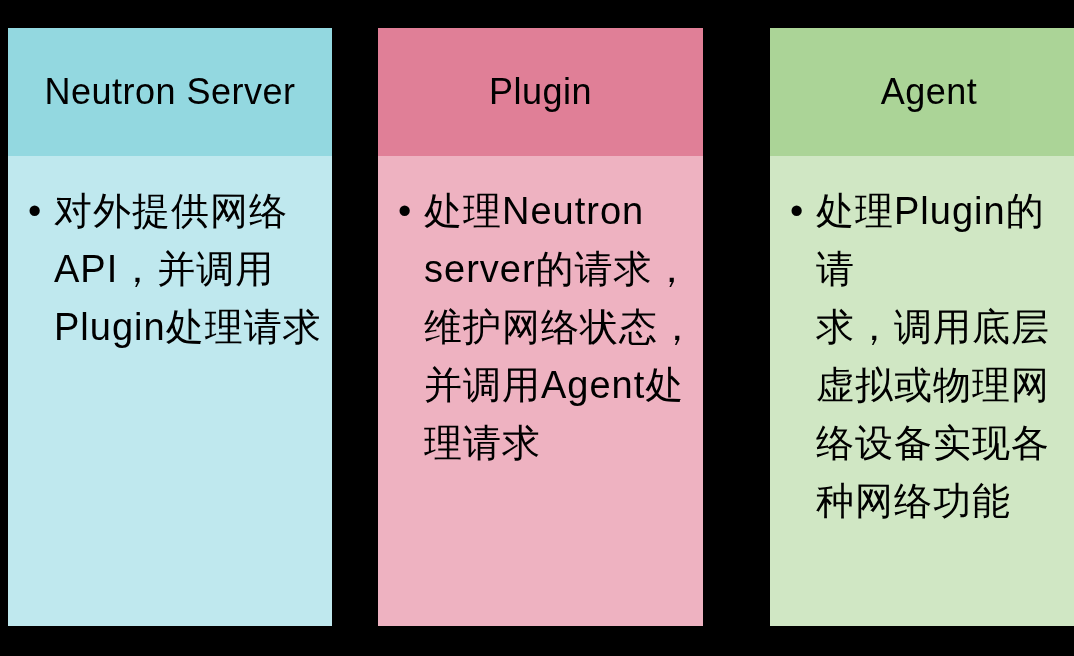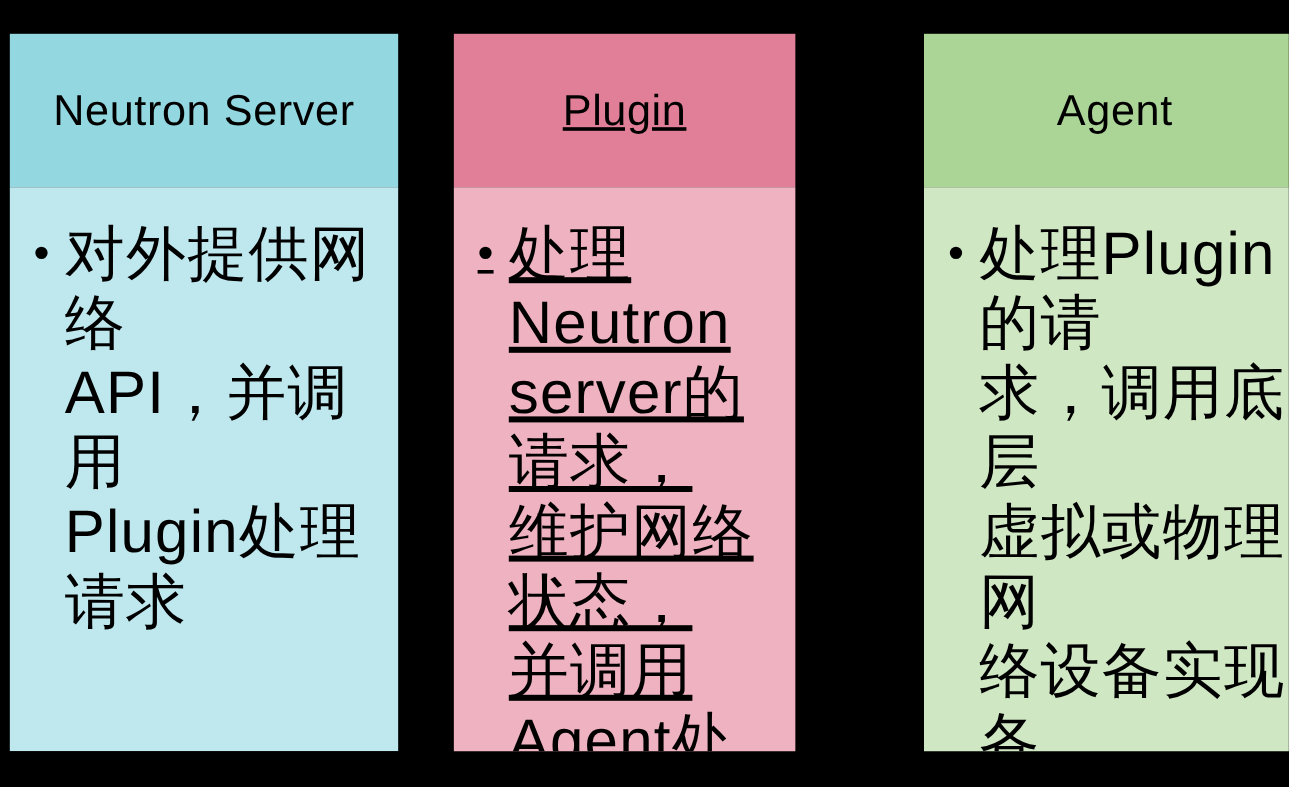--- a/index.html
+++ b/index.html
@@ -21,21 +21,21 @@
   }
   .card {
     position: absolute;
     top: 28px;
     height: 598px;
     display: flex;
     flex-direction: column;
     overflow: hidden;
   }
   .card-neutron { left: 8px;   width: 324px; }
-  .card-plugin  { left: 378px; width: 285px; text-decoration: underline; }
+  .card-plugin  { left: 378px; width: 325px; }
   .card-agent   { left: 748px; width: 318px; padding-left: 22px; }
 
   .card-header {
     height: 128px;
     flex: none;
     display: flex;
     align-items: center;
     justify-content: center;
   }
   .card-title {
@@ -55,21 +55,21 @@
     align-items: flex-start;
   }
   .bullet-marker {
     flex: none;
     width: 26px;
     font-size: 38px;
     line-height: 58px;
     color: #000000;
   }
   .bullet-text {
-    font-size: 50px;
+    font-size: 38px;
     line-height: 58px;
     letter-spacing: 1px;
     color: #000000;
     white-space: pre-line;
     word-break: break-word;
   }
 </style>
 </head>
 <body>
 

